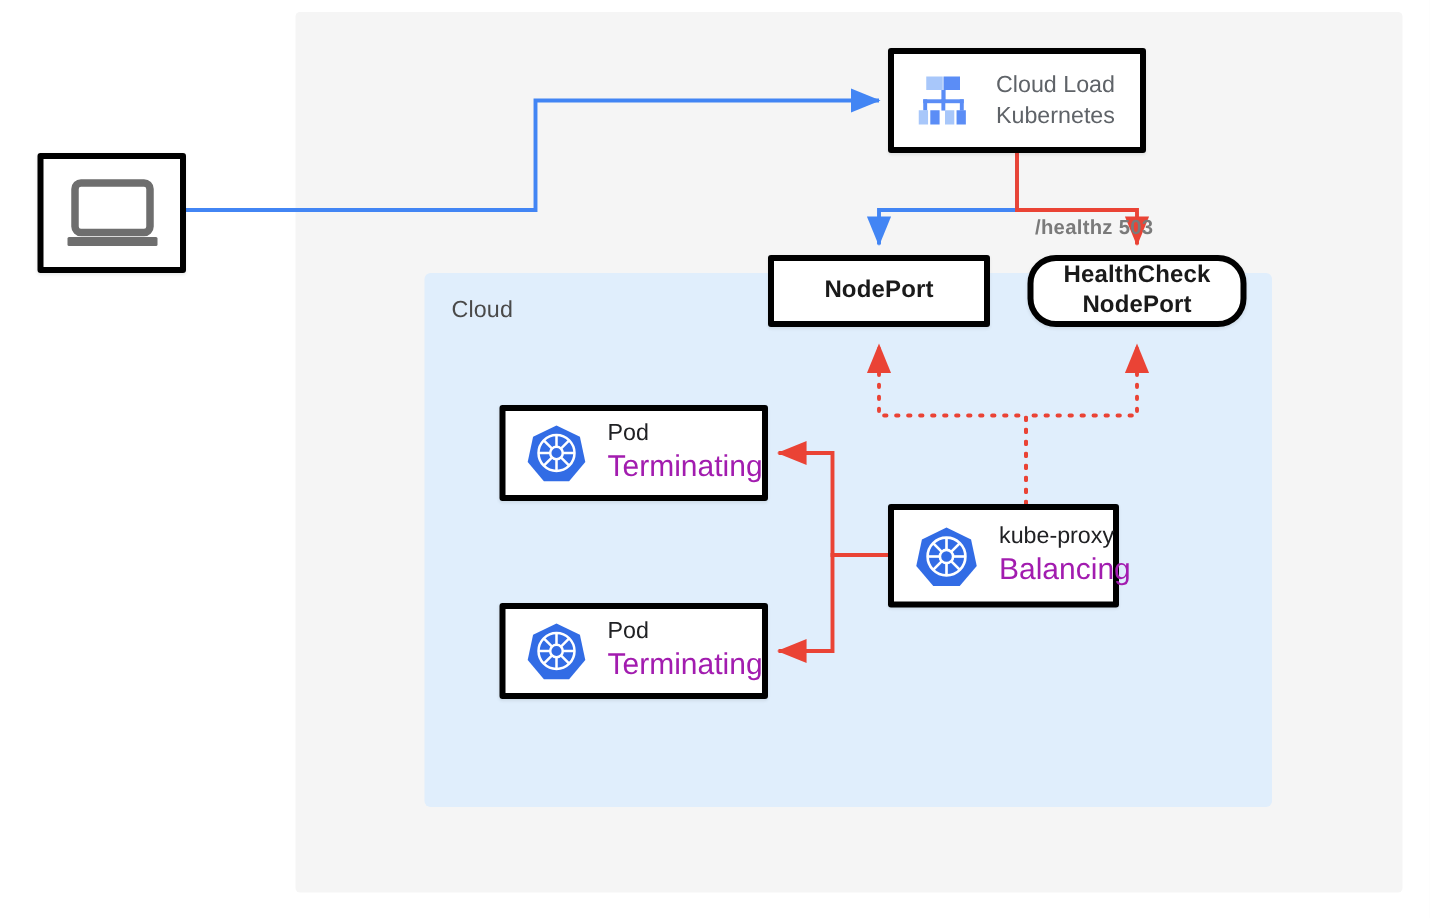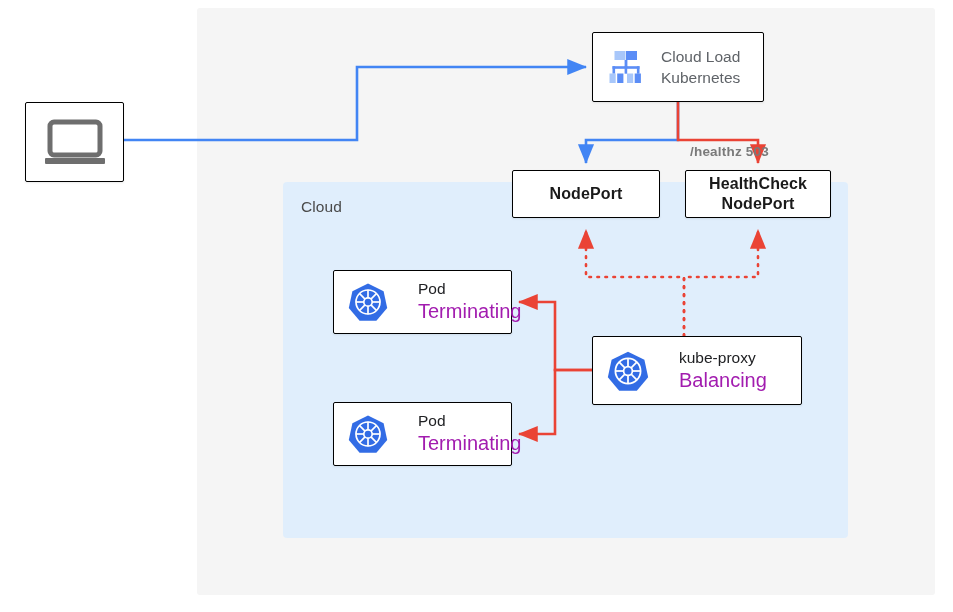--- a/index.html
+++ b/index.html
@@ -50,21 +50,21 @@
     left: 0;
     top: 0;
     width: 953px;
     height: 612px;
     pointer-events: none;
   }
   
   .card {
     position: absolute;
     background: #ffffff;
-    border: 1px solid #000000;
+    border: 4px solid #000000;
     border-radius: 2px;
     box-sizing: border-box;
     box-shadow: 0 1px 2px rgba(60,64,67,0.10);
   }
   
   .laptop-box {
     left: 25px; top: 102px; width: 99px; height: 80px;
     display: flex; align-items: center; justify-content: center;
   }
   
@@ -85,43 +85,43 @@
     text-align: center;
   }
   .np-box .np-label {
     font-size: 16px;
     font-weight: bold;
     color: #1a1a1a;
     line-height: 1.28;
     letter-spacing: 0.1px;
   }
   .nodeport-box   { left: 512px; top: 170px; width: 148px; height: 48px; }
-  .hcnodeport-box { left: 685px; top: 170px; width: 146px; height: 48px; }
+  .hcnodeport-box { left: 685px; top: 170px; width: 146px; height: 48px; border-radius: 19px; }
   
   .healthz-label {
     position: absolute;
     left: 690px;
     top: 112px;
     font-size: 13.5px;
     font-weight: bold;
     color: #7a7a7a;
     letter-spacing: 0.2px;
     white-space: nowrap;
     margin-top: 32px;
   }
   
   .k8s-card {
     display: flex;
     align-items: center;
     padding-left: 14px;
   }
   .pod-a { left: 333px; top: 270px; width: 179px; height: 64px; }
   .pod-b { left: 333px; top: 402px; width: 179px; height: 64px; }
-  .kproxy { left: 592px; top: 336px; width: 210px; height: 69px; }
-  .k8s-textwrap { margin-left: 30px; line-height: 1.22; }
+  .kproxy { left: 592px; top: 336px; width: 154px; height: 69px; }
+  .k8s-textwrap { margin-left: 14px; line-height: 1.22; }
   .k8s-title {
     font-size: 15.5px;
     color: #202124;
     white-space: nowrap;
   }
   .k8s-sub {
     font-size: 20px;
     color: #a21caf;
     white-space: nowrap;
   }

